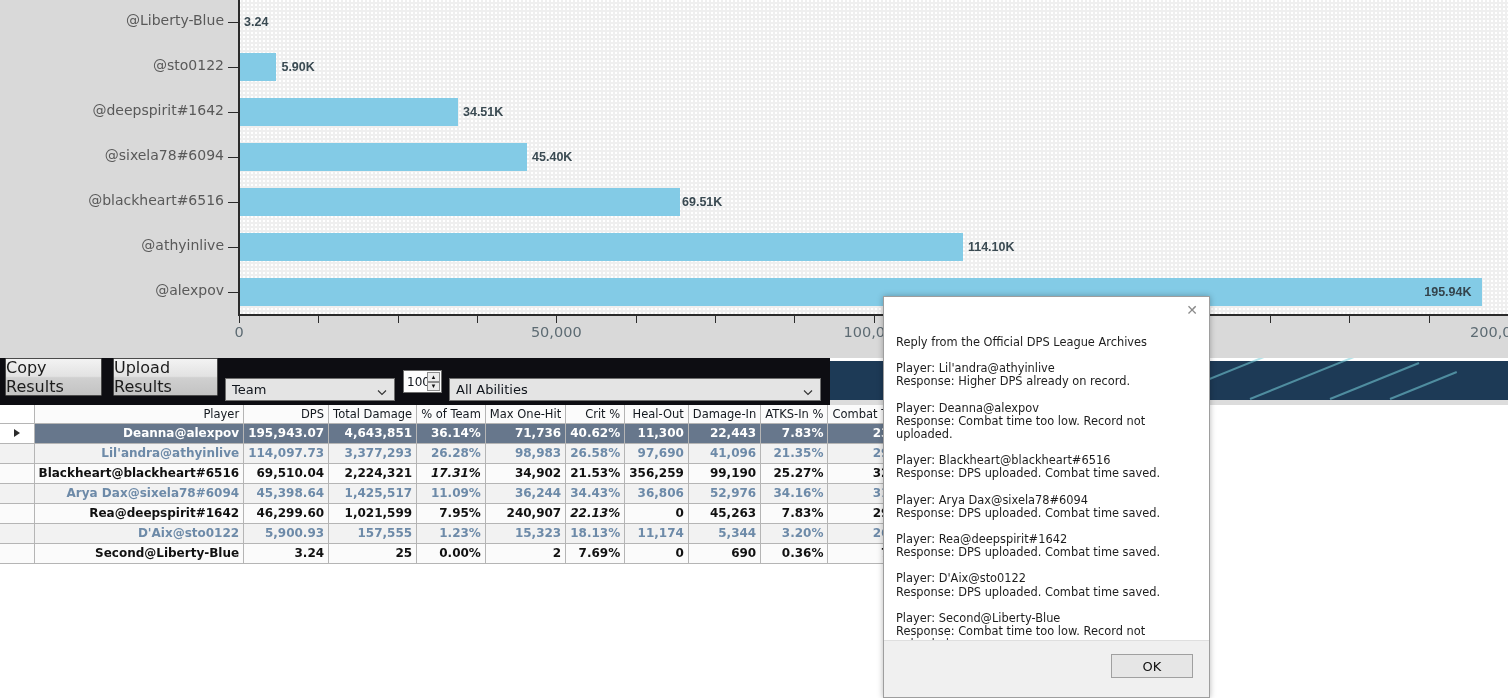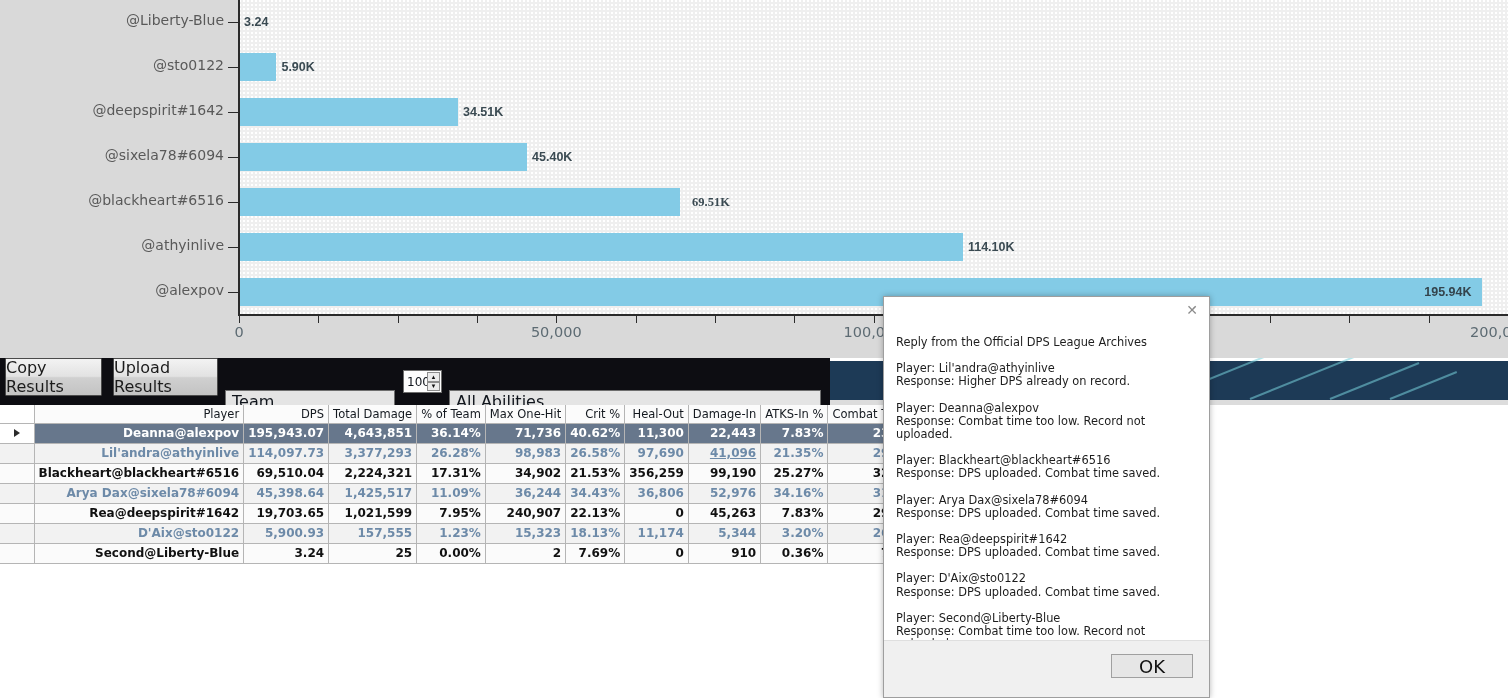--- a/index.html
+++ b/index.html
@@ -91,25 +91,25 @@
     background:linear-gradient(180deg,#f3f3f3 0%,#e2e2e2 48%,#d0d0d0 52%,#c3c3c3 100%);
     border:1px solid #4b4b4b;
     border-radius:1px;
     font-size:16px;color:#1b1b1b;
     font-family:"DejaVu Sans", sans-serif;
     display:flex;align-items:center;justify-content:center;
     box-sizing:border-box;
     cursor:default;
   }
   .tb-select{
-    position:absolute;top:390px;height:23px;
+    position:absolute;top:378px;height:23px;
     background:#e4e4e4;
     border:1px solid #6e6e6e;
     box-sizing:border-box;
-    font-size:16px;color:#10151c;
+    font-size:13px;color:#10151c;
     font-family:"DejaVu Sans", sans-serif;
     display:flex;align-items:center;
     padding-left:6px;
     cursor:default;
   }
   .tb-select .chev{
     position:absolute;right:8px;top:50%;transform:translateY(-50%);
     width:9px;height:9px;
   }
   #spinner{
@@ -215,40 +215,40 @@
   #dialog-body .head{margin-bottom:13px;}
   #dialog-body .blk{margin-bottom:13px;}
   #dialog-footer{
     position:absolute;left:0;right:0;bottom:0;height:56px;
     background:#f0f0f0;
     border-top:1px solid #dfdfdf;
   }
   #dialog-ok{
     position:absolute;right:16px;top:13px;width:82px;height:24px;
     background:#e6e6e6;border:1px solid #a0a0a0;box-sizing:border-box;
-    font-size:18px;color:#101010;
+    font-size:13px;color:#101010;
     display:flex;align-items:center;justify-content:center;
     cursor:default;
   }
 </style>
 </head>
 <body>
 
 <div id="chart-area">
   <div id="plot">
     <div id="plot-inner">
         <div class="bar-label" style="top: 8.42857px; left: 5.02056px;">3.24</div>
         <div class="bar" style="left: 0px; top: 53.2857px; width: 37.4414px;"></div>
         <div class="bar-label" style="top: 53.2857px; left: 42.4414px;">5.90K</div>
         <div class="bar" style="left: 0px; top: 98.1429px; width: 218.988px;"></div>
         <div class="bar-label" style="top: 98.1429px; left: 223.988px;">34.51K</div>
         <div class="bar" style="left: 0px; top: 143px; width: 288.054px;"></div>
         <div class="bar-label" style="top: 143px; left: 293.054px;">45.40K</div>
         <div class="bar" style="left: 0px; top: 187.857px; width: 441.041px;"></div>
-        <div class="bar-label" style="top: 187.857px; left: 453px; font-family: Liberation Serif, serif;">69.51K</div>
+        <div class="bar-label" style="top: 187.857px; left: 443px;">69.51K</div>
         <div class="bar" style="left: 0px; top: 232.714px; width: 723.95px;"></div>
         <div class="bar-label" style="top: 232.714px; left: 728.95px;">114.10K</div>
         <div class="bar" style="left: 0px; top: 277.571px; width: 1243.26px;"></div>
         <div class="bar-label inside" style="top: 277.571px; left: 1185.26px;">195.94K</div>
       </div>
   </div>
   <div id="y-axis"></div>
   <div id="x-axis"></div>
   <div id="axis-decor">
       <div class="y-tick" style="top: 22.4286px;"></div>
@@ -367,31 +367,31 @@
         </tr>
         <tr class="odd">
           <td class="gutter"></td>
           <td style="width: 205px;">Lil'andra@athyinlive</td>
           <td style="width: 68px;">114,097.73</td>
           <td style="width: 76px;">3,377,293</td>
           <td style="width: 64px;">26.28%</td>
           <td style="width: 76px;">98,983</td>
           <td style="width: 50px;">26.58%</td>
           <td style="width: 57px;">97,690</td>
-          <td style="width: 68px; text-decoration: underline;">41,096</td>
+          <td style="width: 68px;">41,096</td>
           <td style="width: 62px;">21.35%</td>
           <td style="width: 64px;">29.6s</td>
           <td style="width: 38px;">0</td>
         </tr>
         <tr class="even">
           <td class="gutter"></td>
           <td style="width: 205px;">Blackheart@blackheart#6516</td>
           <td style="width: 68px;">69,510.04</td>
           <td style="width: 76px;">2,224,321</td>
-          <td style="width: 64px;">17.31%</td>
+          <td style="width: 64px; font-style: italic;">17.31%</td>
           <td style="width: 76px;">34,902</td>
           <td style="width: 50px;">21.53%</td>
           <td style="width: 57px;">356,259</td>
           <td style="width: 68px;">99,190</td>
           <td style="width: 62px;">25.27%</td>
           <td style="width: 64px;">32.0s</td>
           <td style="width: 38px;">0</td>
         </tr>
         <tr class="odd">
           <td class="gutter"></td>
@@ -403,25 +403,25 @@
           <td style="width: 50px;">34.43%</td>
           <td style="width: 57px;">36,806</td>
           <td style="width: 68px;">52,976</td>
           <td style="width: 62px;">34.16%</td>
           <td style="width: 64px;">31.4s</td>
           <td style="width: 38px;">0</td>
         </tr>
         <tr class="even">
           <td class="gutter"></td>
           <td style="width: 205px;">Rea@deepspirit#1642</td>
-          <td style="width: 68px;">19,703.65</td>
+          <td style="width: 68px;">46,299.60</td>
           <td style="width: 76px;">1,021,599</td>
           <td style="width: 64px;">7.95%</td>
           <td style="width: 76px;">240,907</td>
-          <td style="width: 50px;">22.13%</td>
+          <td style="width: 50px; font-style: italic;">22.13%</td>
           <td style="width: 57px;">0</td>
           <td style="width: 68px;">45,263</td>
           <td style="width: 62px;">7.83%</td>
           <td style="width: 64px;">29.6s</td>
           <td style="width: 38px;">0</td>
         </tr>
         <tr class="odd">
           <td class="gutter"></td>
           <td style="width: 205px;">D'Aix@sto0122</td>
           <td style="width: 68px;">5,900.93</td>
@@ -437,21 +437,21 @@
         </tr>
         <tr class="even">
           <td class="gutter"></td>
           <td style="width: 205px;">Second@Liberty-Blue</td>
           <td style="width: 68px;">3.24</td>
           <td style="width: 76px;">25</td>
           <td style="width: 64px;">0.00%</td>
           <td style="width: 76px;">2</td>
           <td style="width: 50px;">7.69%</td>
           <td style="width: 57px;">0</td>
-          <td style="width: 68px;">910</td>
+          <td style="width: 68px;">690</td>
           <td style="width: 62px;">0.36%</td>
           <td style="width: 64px;">7.7s</td>
           <td style="width: 38px;">0</td>
         </tr>
       </tbody>
   </table>
 
 </div>
 
 <div id="dialog">

